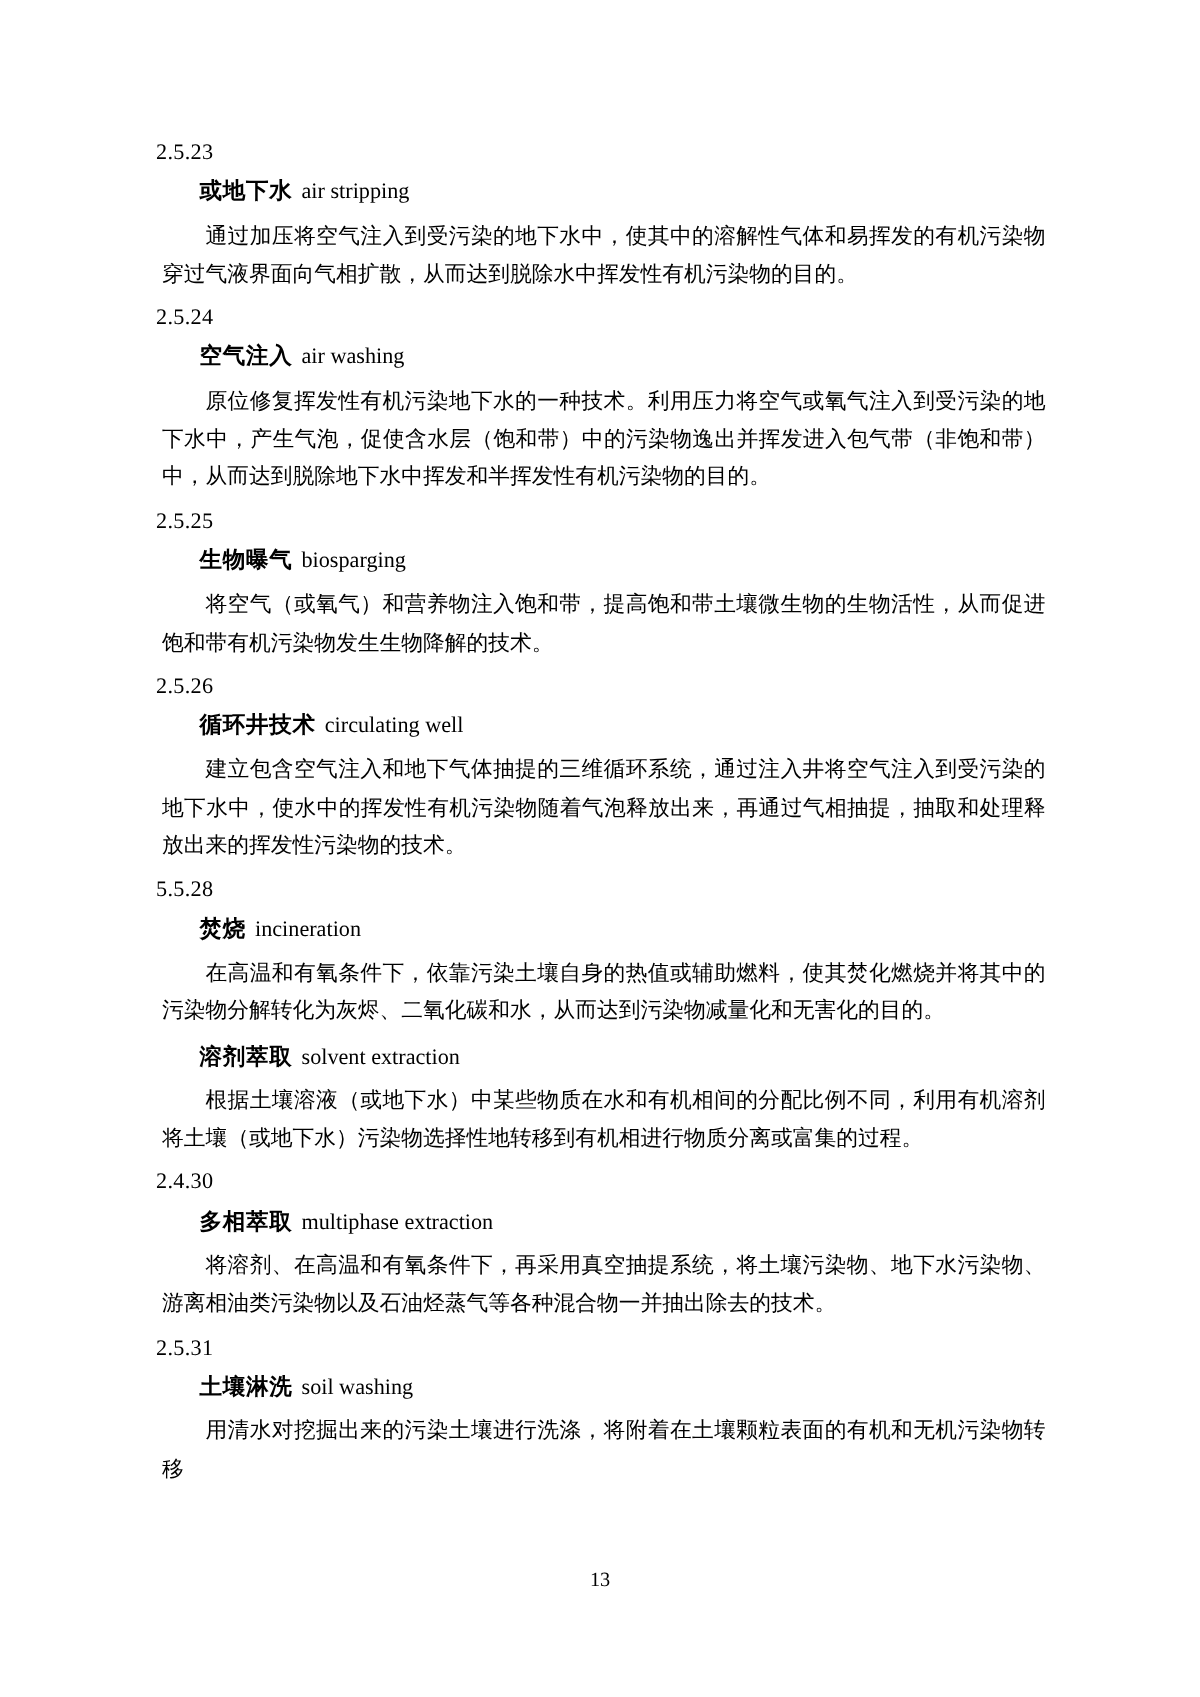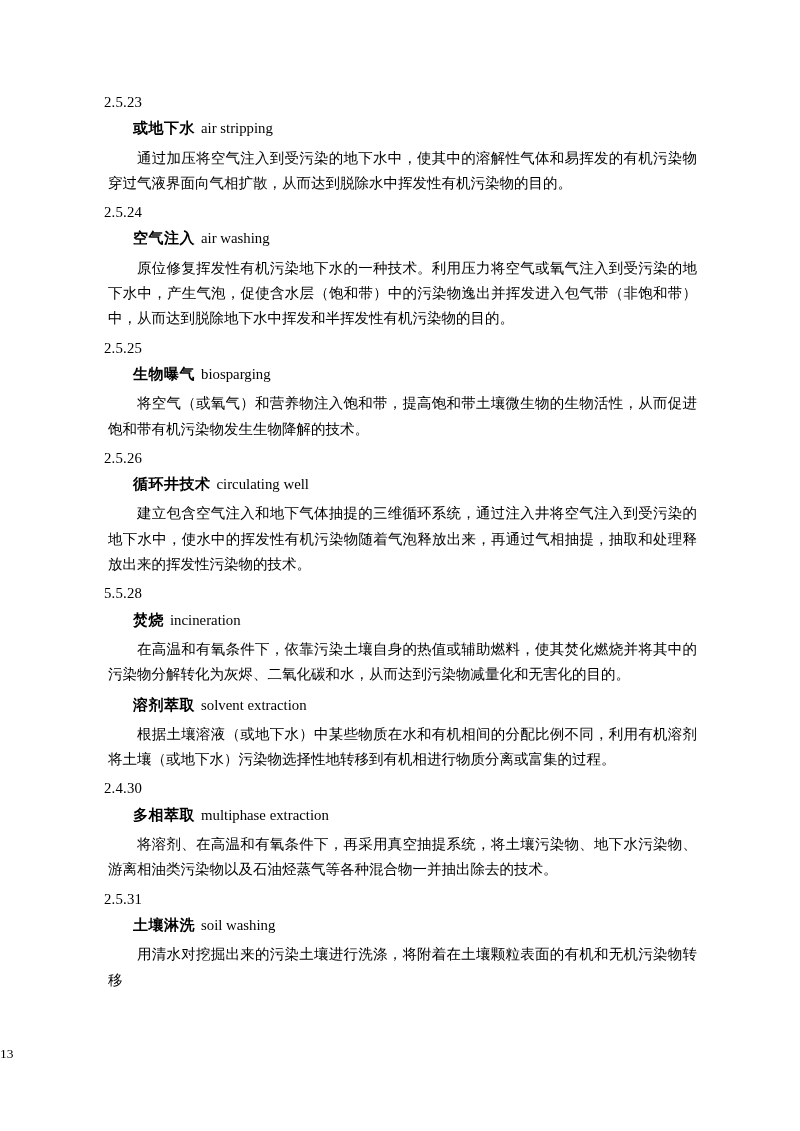--- a/index.html
+++ b/index.html
@@ -52,20 +52,21 @@
     margin: 4px;
     text-indent: 29px;
     text-align: justify;
     text-justify: inter-ideograph;
   }
   .page-footer {
     position: absolute;
     left: 0;
     top: 1044px;
     width: 800px;
+    text-align: center;
   }
   .page-number {
     font-family: "Liberation Serif", "DejaVu Serif", serif;
     font-size: 13.5px;
   }
 </style>
 </head>
 <body>
 
 <div class="page">

